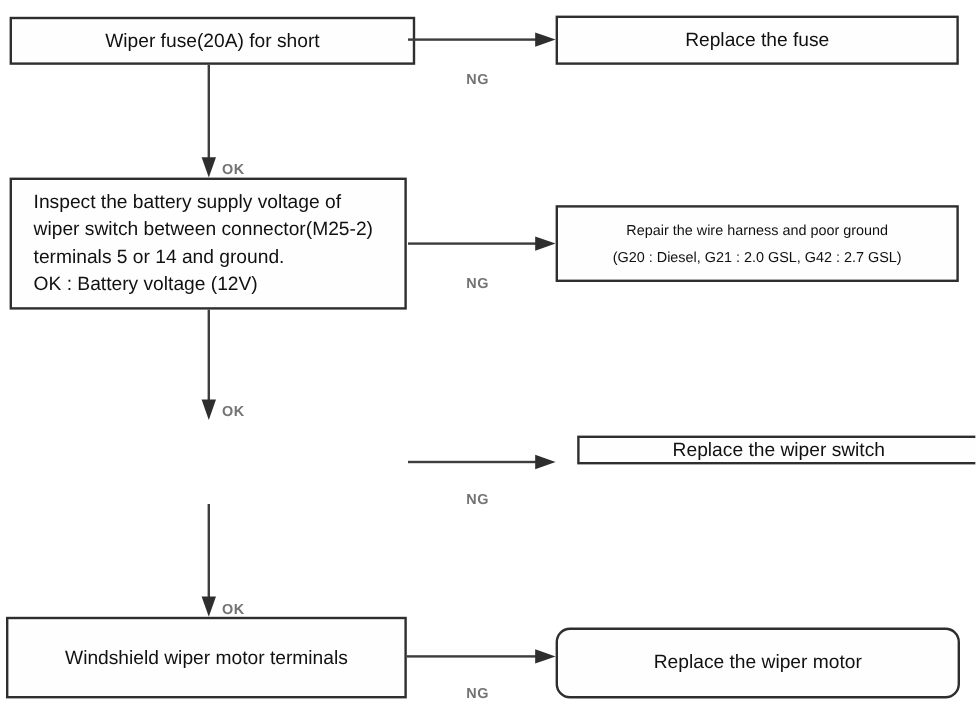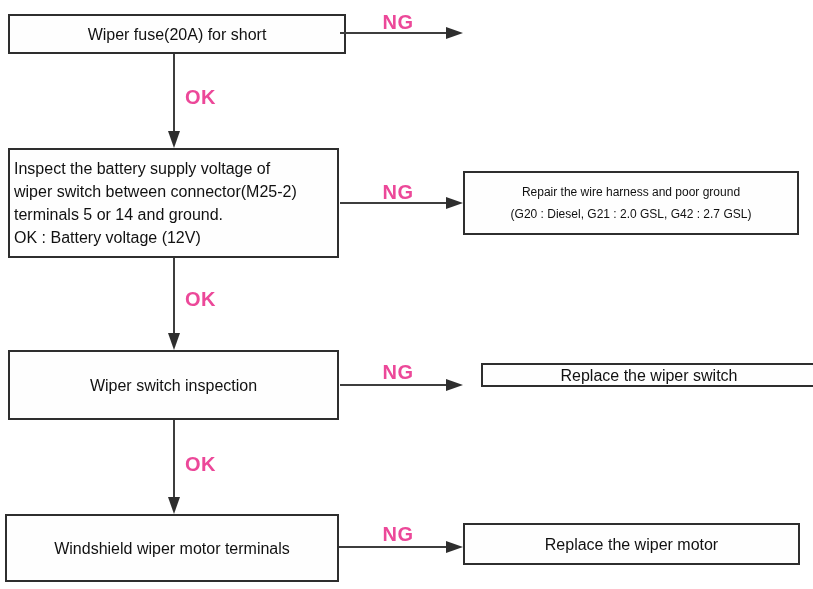--- a/index.html
+++ b/index.html
@@ -21,83 +21,84 @@
     justify-content: center;
     text-align: center;
     font-size: 16px;
     color: #111111;
     white-space: pre-line;
     line-height: 23px;
   }
   .box.left-text {
     justify-content: flex-start;
     text-align: left;
-    padding: 0 4px;
+    padding: 0 18px;
   }
   .box.small-text { font-size: 12px; line-height: 22px; }
   .hline { position: absolute; height: 2px; background: #3d3d3d; }
   .vline { position: absolute; width: 2px; background: #3d3d3d; }
   .arrow-right {
     position: absolute; width: 0; height: 0;
     border-top: 6px solid transparent;
     border-bottom: 6px solid transparent;
     border-left: 17px solid #2e2e2e;
   }
   .arrow-down {
     position: absolute; width: 0; height: 0;
     border-left: 6px solid transparent;
     border-right: 6px solid transparent;
     border-top: 17px solid #2e2e2e;
   }
   .branch-label {
     position: absolute;
     font-weight: bold;
-    font-size: 20px;
-    color: #ec4899;
+    font-size: 12px;
+    color: #737373;
     letter-spacing: 0.5px;
+    margin-top: 48px;
   }
   .ng-label { width: 44px; text-align: center; }
 </style>
 </head>
 <body>
 
 <div class="canvas">
 
   <div class="box" style="left:8px; top:14px; width:338px; height:40px;">Wiper fuse(20A) for short</div>
   <div class="hline" style="left:340px; top:32px; width:107px;"></div>
   <div class="arrow-right" style="left:446px; top:27px;"></div>
   <div class="branch-label ng-label" style="left:376px; top:11px;">NG</div>
+  <div class="box" style="left:463px; top:13px; width:336px; height:41px;">Replace the fuse</div>
 
   <div class="vline" style="left:173px; top:54px; height:80px;"></div>
   <div class="arrow-down" style="left:168px; top:131px;"></div>
   <div class="branch-label" style="left:185px; top:86px;">OK</div>
 
   <div class="box left-text" style="left:8px; top:148px; width:331px; height:110px;">Inspect the battery supply voltage of
 wiper switch between connector(M25-2)
 terminals 5 or 14 and ground.
 OK : Battery voltage (12V)</div>
   <div class="hline" style="left:340px; top:202px; width:107px;"></div>
   <div class="arrow-right" style="left:446px; top:197px;"></div>
   <div class="branch-label ng-label" style="left:376px; top:181px;">NG</div>
   <div class="box small-text" style="left:463px; top:171px; width:336px; height:64px;">Repair the wire harness and poor ground
 (G20 : Diesel, G21 : 2.0 GSL, G42 : 2.7 GSL)</div>
 
   <div class="vline" style="left:173px; top:258px; height:77px;"></div>
   <div class="arrow-down" style="left:168px; top:333px;"></div>
   <div class="branch-label" style="left:185px; top:288px;">OK</div>
 
-  <div class="box" style="left:8px; top:350px; width:331px; height:70px;">Wiper switch inspection</div>
   <div class="hline" style="left:340px; top:384px; width:107px;"></div>
   <div class="arrow-right" style="left:446px; top:379px;"></div>
   <div class="branch-label ng-label" style="left:376px; top:361px;">NG</div>
   <div class="box" style="left:481px; top:363px; width:336px; height:24px;">Replace the wiper switch</div>
 
   <div class="vline" style="left:173px; top:420px; height:79px;"></div>
   <div class="arrow-down" style="left:168px; top:497px;"></div>
   <div class="branch-label" style="left:185px; top:453px;">OK</div>
 
   <div class="box" style="left:5px; top:514px; width:334px; height:68px;">Windshield wiper motor terminals</div>
   <div class="hline" style="left:339px; top:546px; width:108px;"></div>
   <div class="arrow-right" style="left:446px; top:541px;"></div>
   <div class="branch-label ng-label" style="left:376px; top:523px;">NG</div>
-  <div class="box" style="left:463px; top:523px; width:337px; height:42px;">Replace the wiper motor</div>
+  <div class="box" style="left:463px; top:523px; width:337px; height:59px;border-radius:12px;">Replace the wiper motor</div>
 
 </div>
 
 </body></html>

